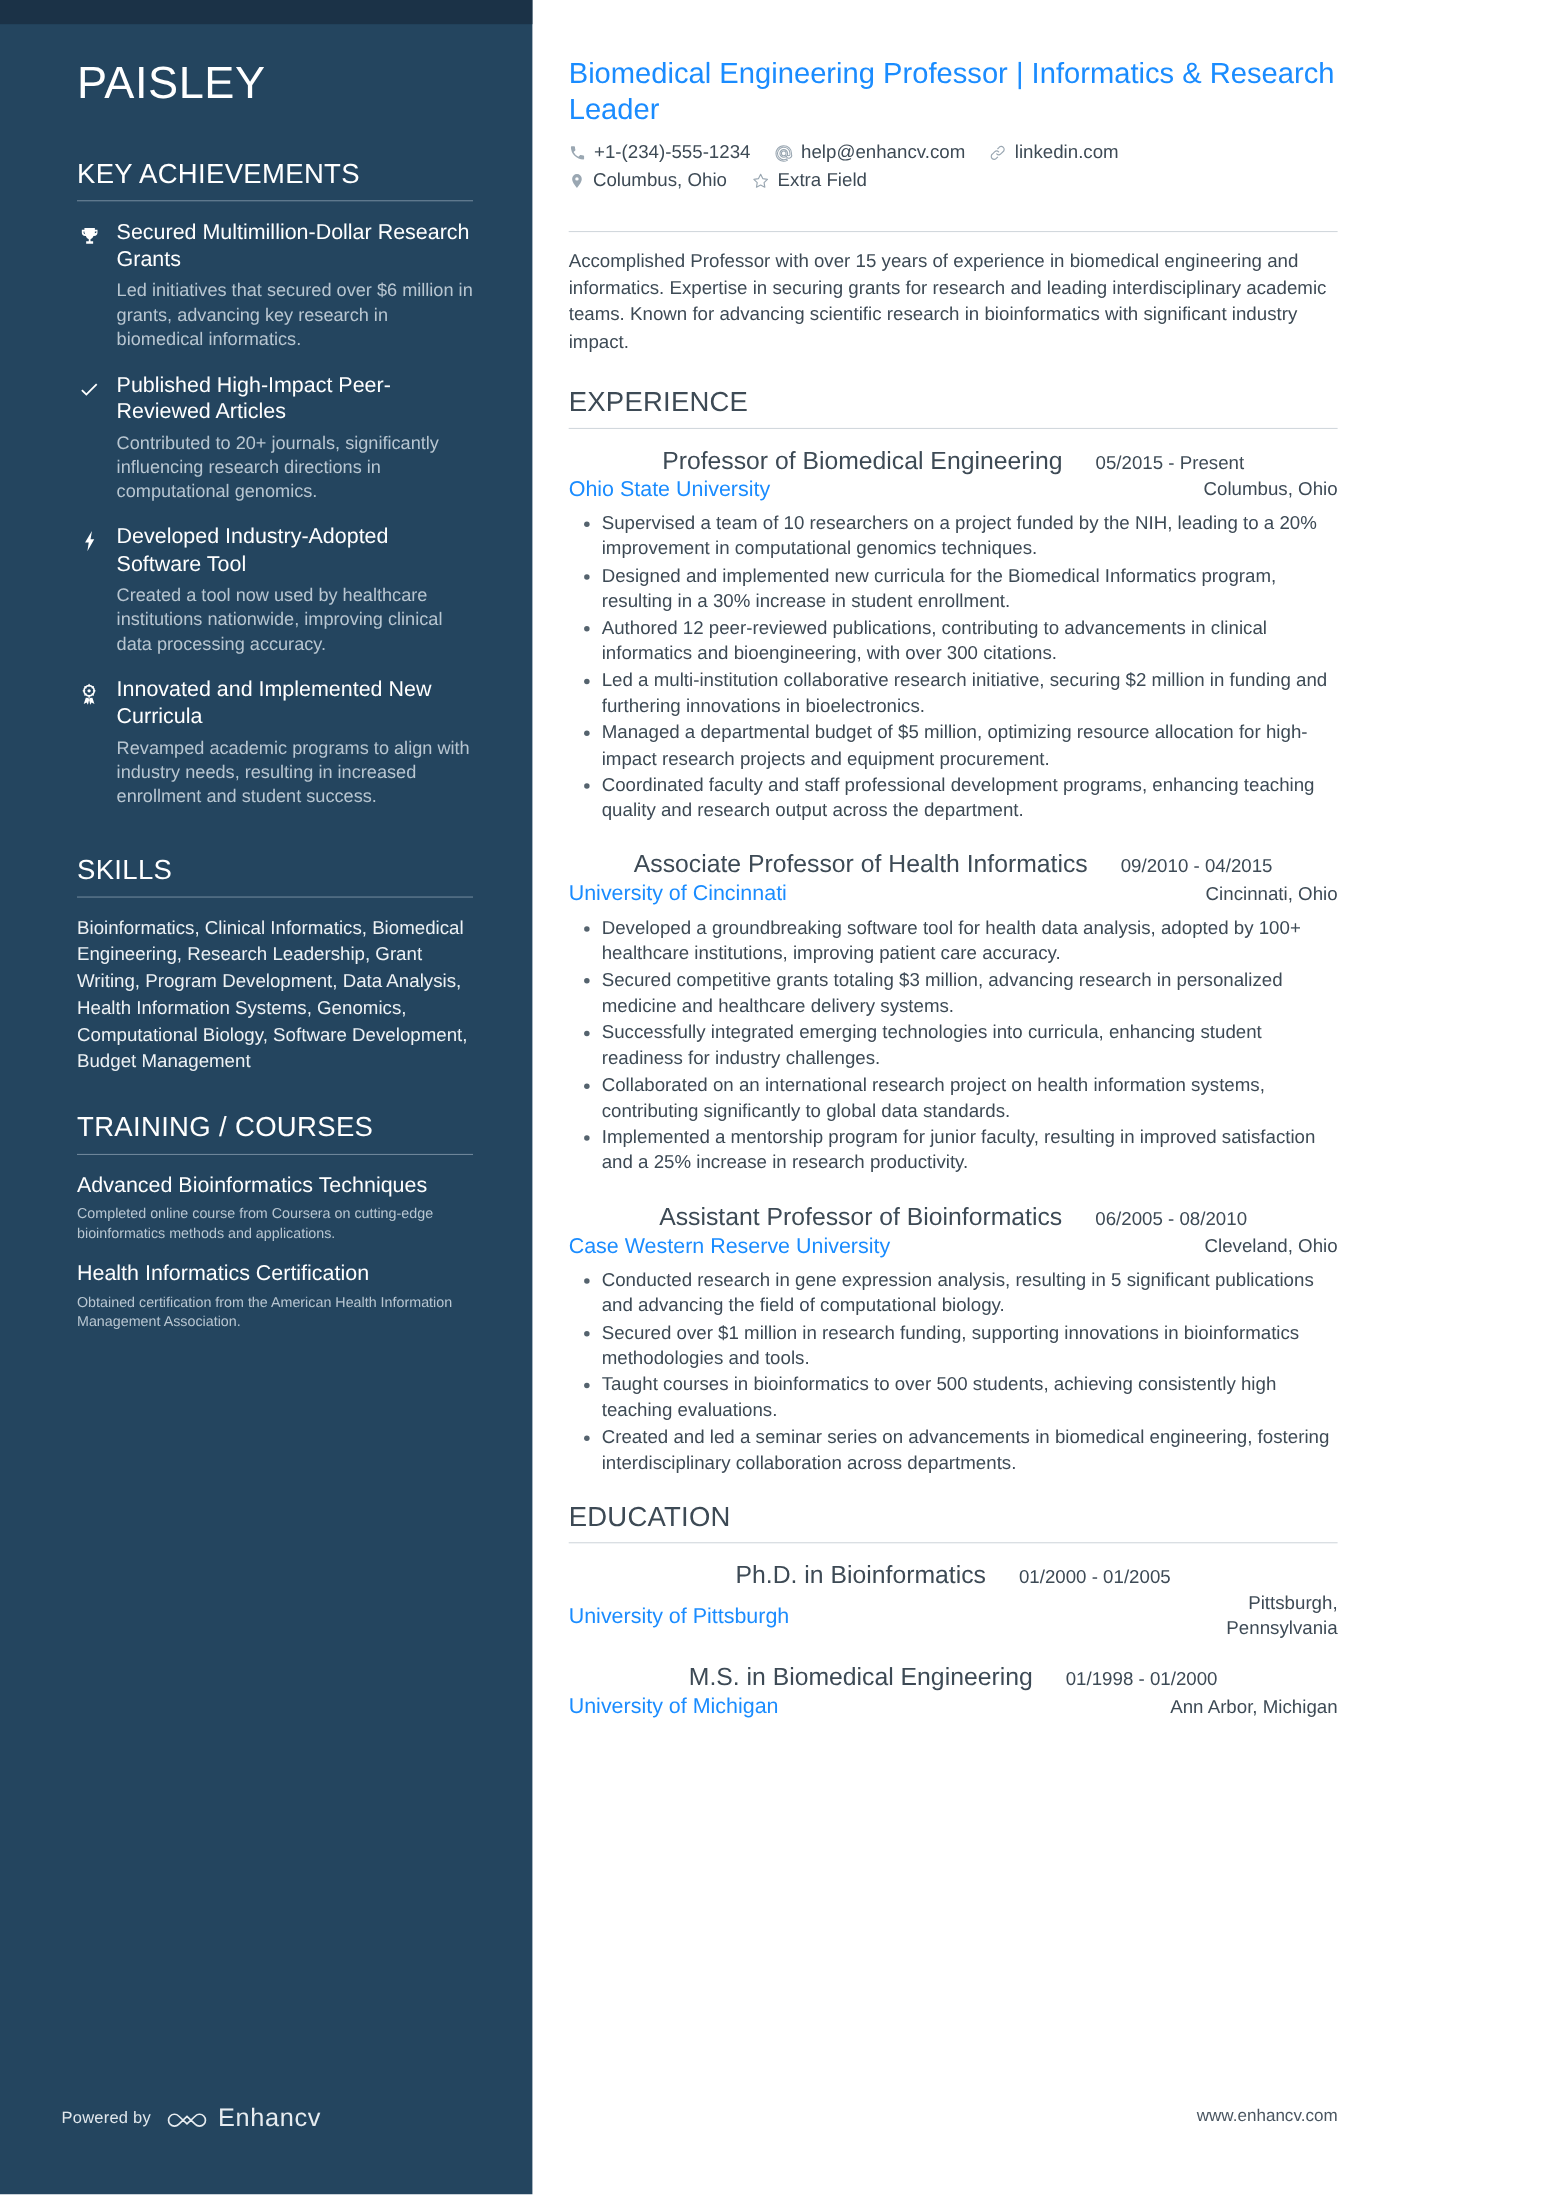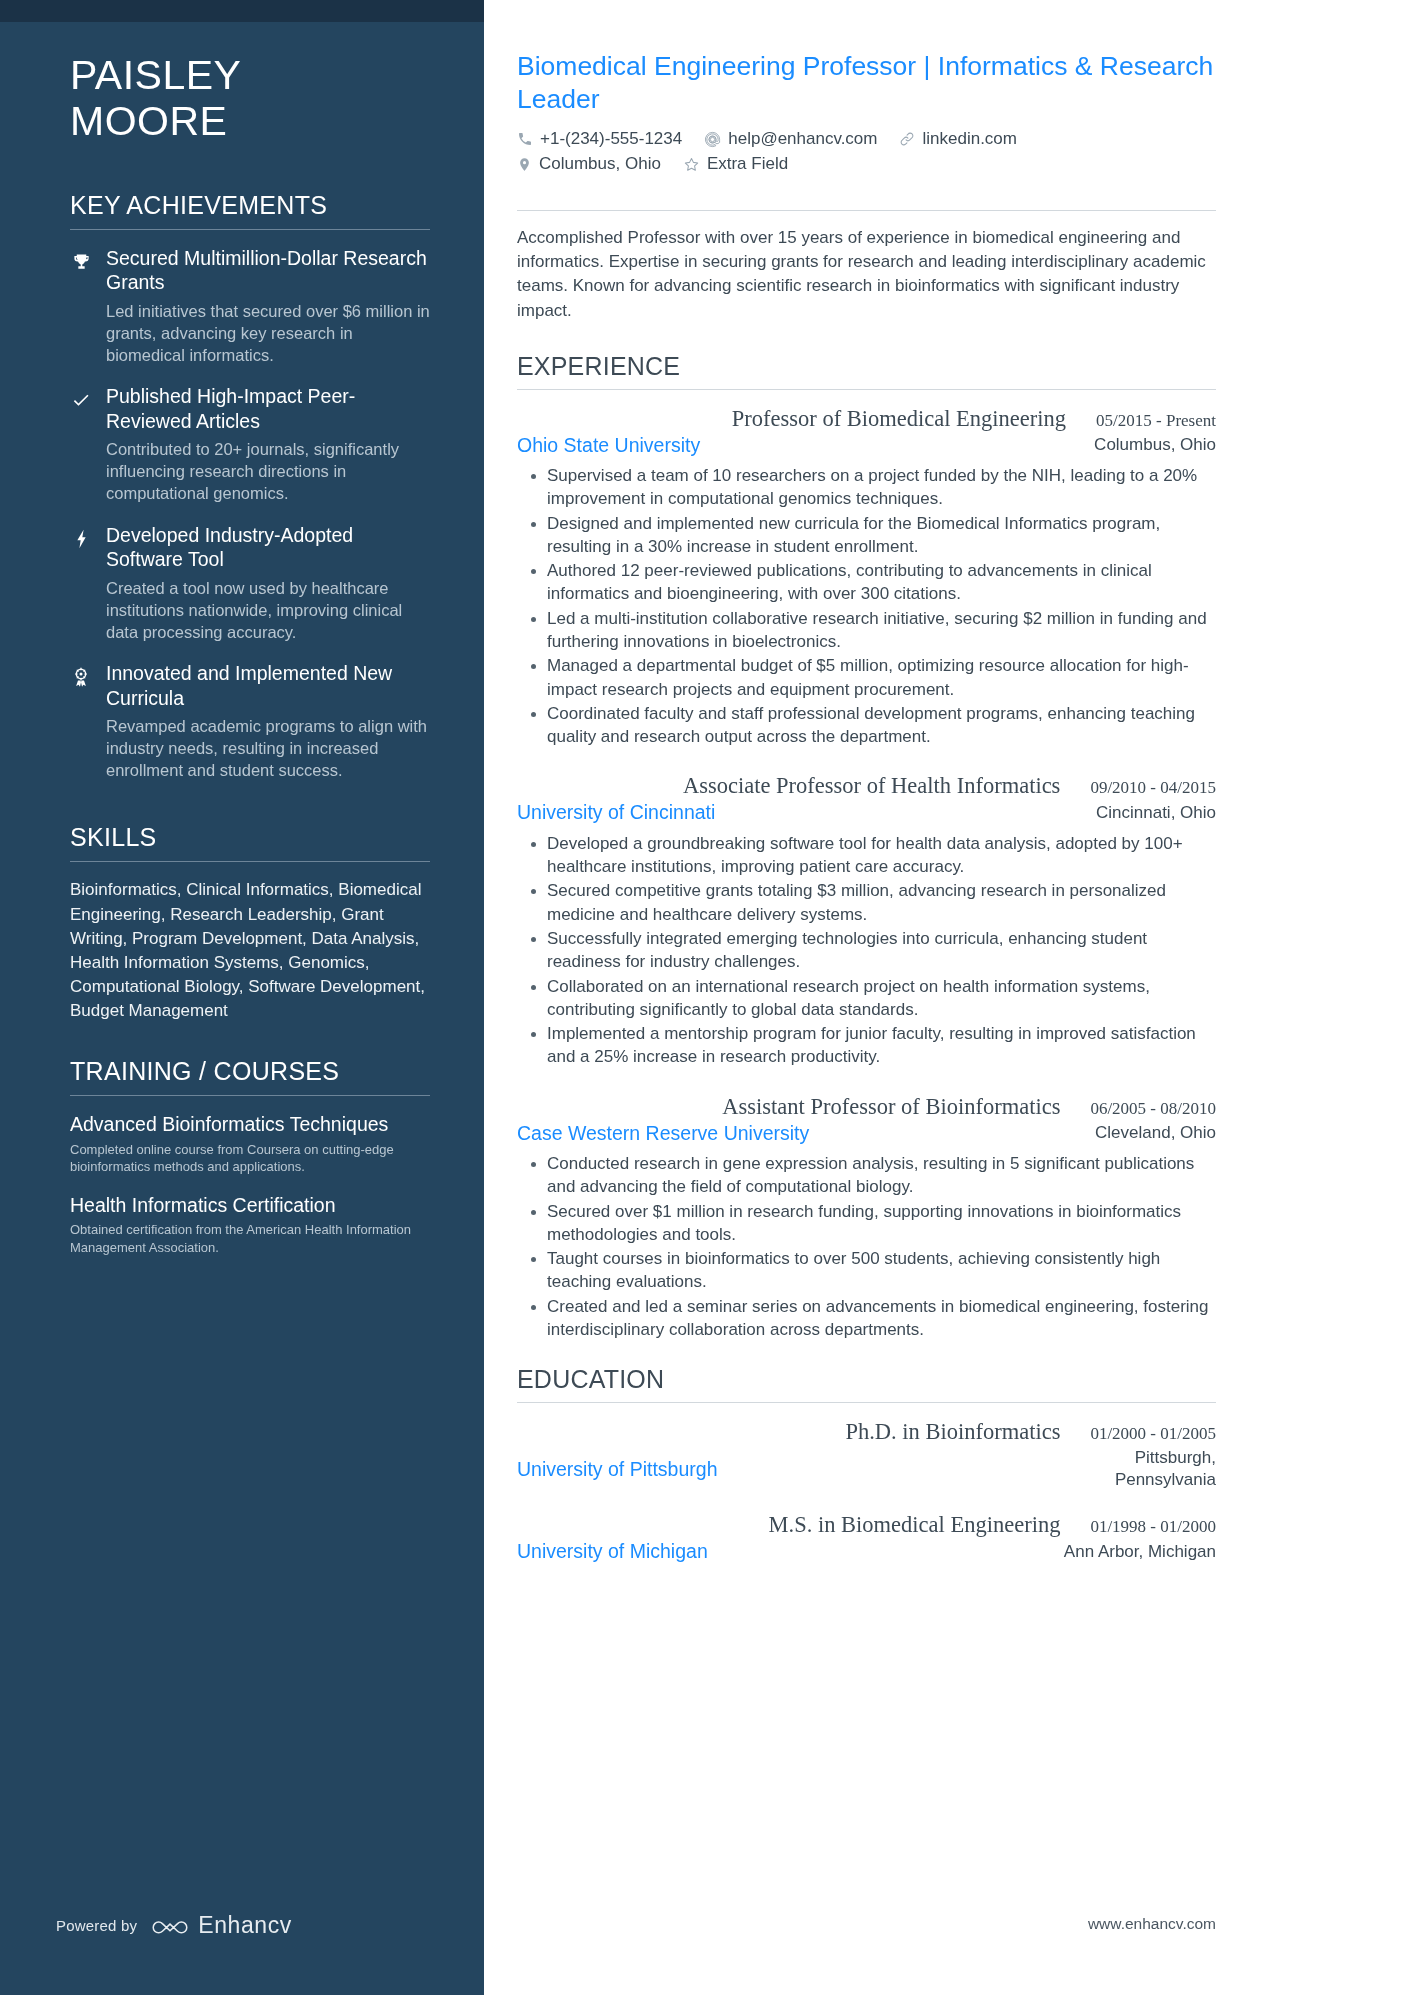--- a/index.html
+++ b/index.html
@@ -180,23 +180,22 @@
     font-size: 17px;
     line-height: 1.42;
     color: #3d4a55;
     margin-bottom: 29px;
   }
 
   .entry { margin-bottom: 24px; }
   .entry-head {
     display: flex;
     align-items: baseline;
-    justify-content: flex-end;
+    justify-content: center;
     gap: 30px;
-    font-family: Liberation Serif, serif;
   }
   .entry-title {
     font-size: 22.5px;
     font-weight: 400;
     color: #3d4a55;
     line-height: 1.2;
   }
   .entry-date {
     font-size: 17px;
     color: #3d4a55;
@@ -258,21 +257,20 @@
 </head>
 <body>
 
 <div class="page">
 
   <aside class="sidebar">
     <div class="sidebar-topbar"></div>
 
     <div class="name-block">
       <div class="name-line">PAISLEY</div>
-      <div class="name-line">MOORE</div>
     </div>
 
     <section class="sb-section">
       <div class="sb-heading">KEY ACHIEVEMENTS</div>
       <div class="sb-rule"></div>
 
       <div class="achv">
         <div class="achv-icon">
           <svg width="19" height="19" viewBox="0 0 24 24">
               <path d="M6 3h12v2h3v3a4 4 0 0 1-4 4h-.6A6 6 0 0 1 13 15.9V18h3v3H8v-3h3v-2.1A6 6 0 0 1 7.6 12H7a4 4 0 0 1-4-4V5h3V3zm0 4H5v1a2 2 0 0 0 2 2h.1A6 6 0 0 1 6 8V7zm12 0v1a6 6 0 0 1-.1 1H18a2 2 0 0 0 2-2V7h-2z"></path>

